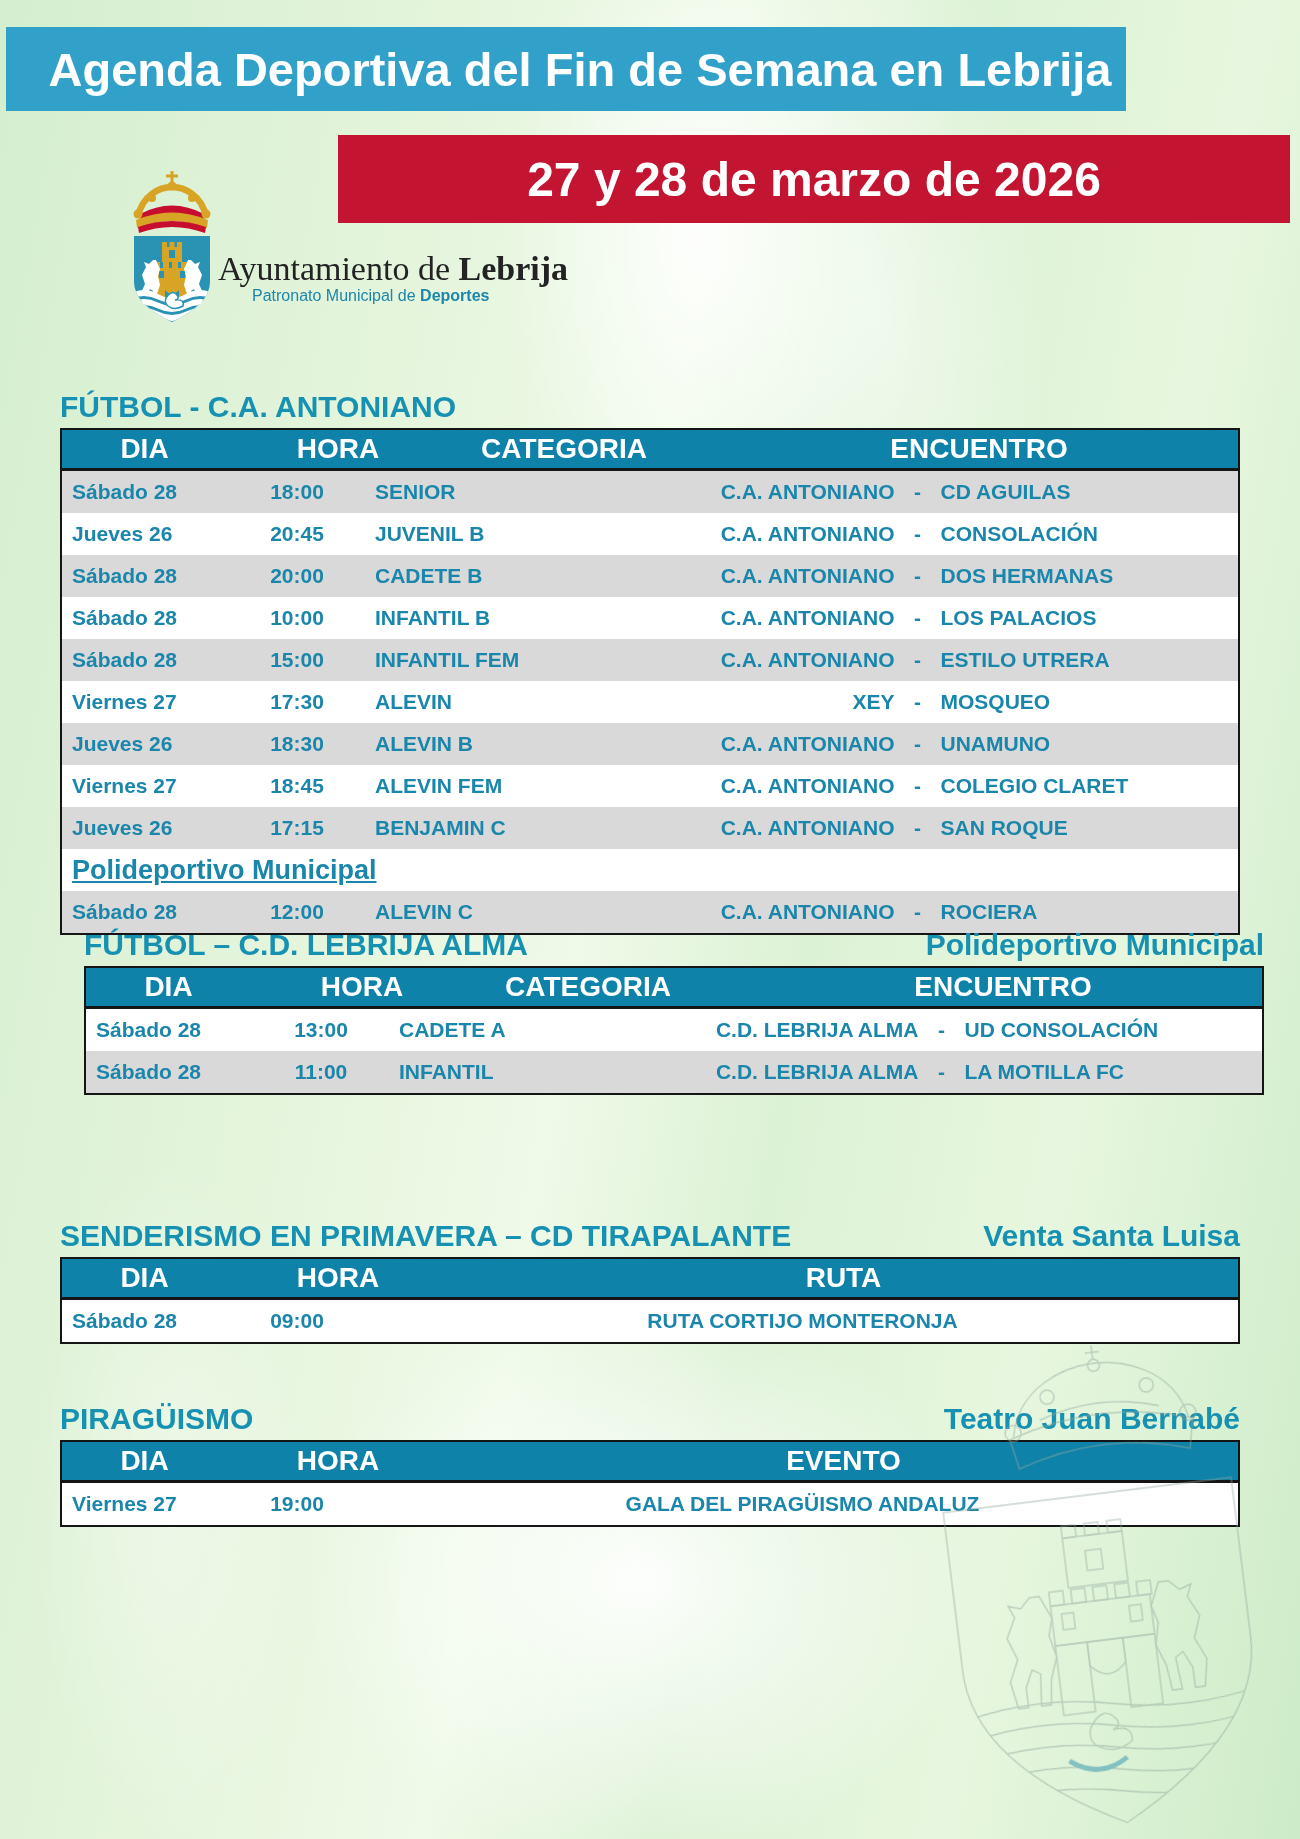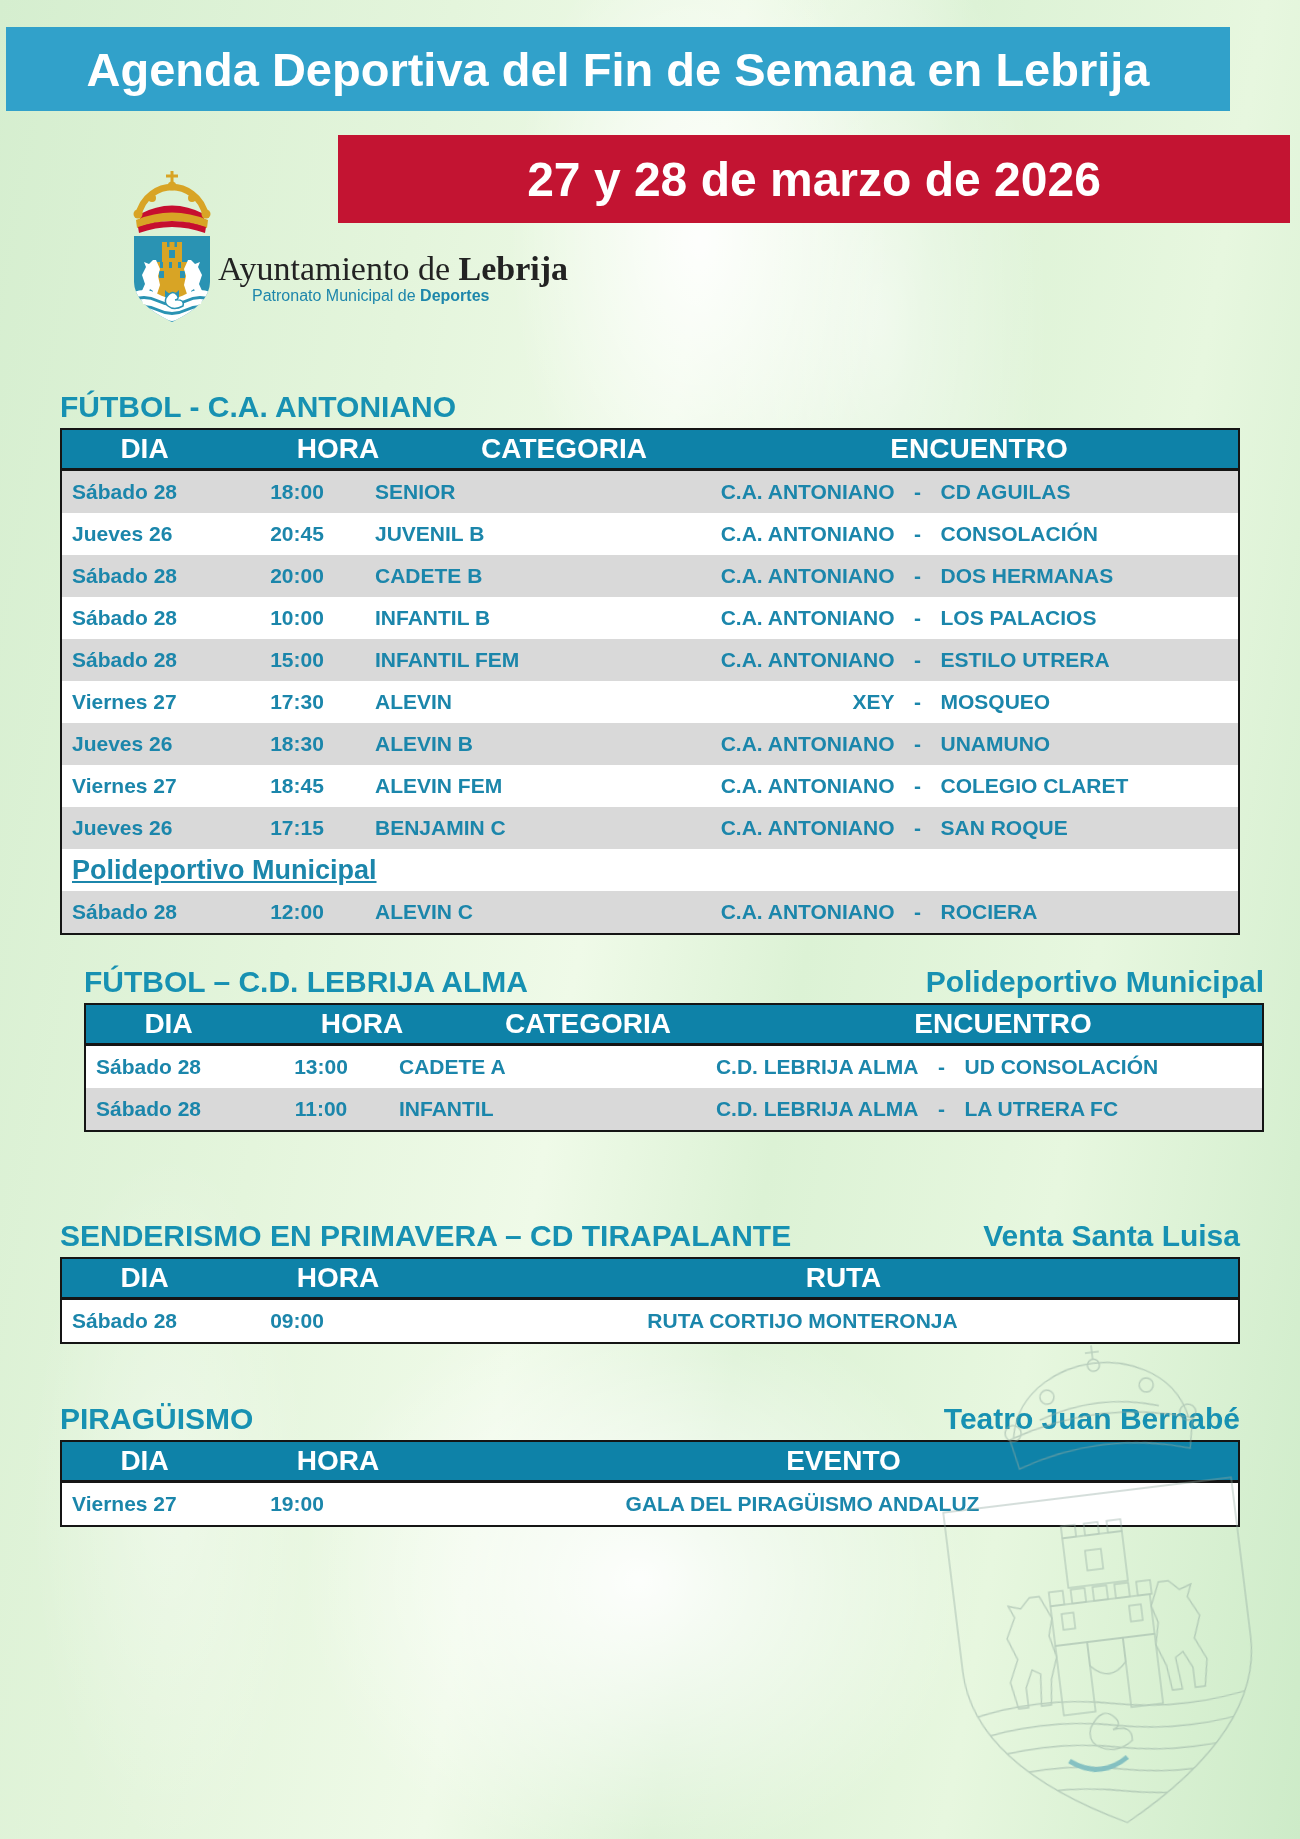--- a/index.html
+++ b/index.html
@@ -12,42 +12,42 @@
       radial-gradient(ellipse 240px 600px at 880px 320px, rgba(255,255,255,.55), rgba(255,255,255,0) 70%),
       radial-gradient(ellipse 470px 400px at 640px 1580px, rgba(255,255,255,.92), rgba(255,255,255,0) 72%),
       radial-gradient(ellipse 200px 500px at 170px 1500px, rgba(255,255,255,.35), rgba(255,255,255,0) 70%),
       linear-gradient(100deg,#d5eecf 0%,#e4f5dc 28%,#effae8 46%,#dcf2d5 60%,#e7f7df 78%,#cdebc8 100%);
   }
   :root{
     --banner-blue:#31a1ca; --banner-red:#c31432; --title-teal:#1791b2;
     --header-bg:#0e82a8; --row-text:#1b86ab; --row-gray:#d9d9d9;
   }
   .banner-blue{
-    position:absolute;left:6px;top:27px;width:1224px;height:84px;
+    position:absolute;left:6px;top:27px;width:1092px;height:84px;
     background:var(--banner-blue);color:#fff;font-size:47px;font-weight:bold;
-    display:flex;align-items:center;justify-content:center;white-space:nowrap;
+    display:flex;align-items:center;justify-content:center;white-space:nowrap;padding-left:28px;
   }
   .banner-red{
     position:absolute;left:338px;top:135px;width:952px;height:88px;
     background:var(--banner-red);color:#fff;font-size:48px;font-weight:bold;
     display:flex;align-items:center;justify-content:center;white-space:nowrap;
   }
   .logo-svg{position:absolute;left:128px;top:170px;}
   .org-line{
     position:absolute;left:218px;top:250px;width:560px;
     font-family:"Liberation Serif",serif;font-size:34px;color:#232323;white-space:nowrap;
   }
   .org-line b{font-weight:bold;}
   .dept-line{
     position:absolute;left:252px;top:287px;width:520px;
     font-size:16px;color:#1d86ab;white-space:nowrap;font-weight:normal;
   }
   .dept-line b{font-weight:bold;}
   .section{position:absolute;left:60px;width:1180px;}
-  #sec0{top:390px;} #sec1{top:965px;padding-left:24px;} #sec2{top:1219px;} #sec3{top:1402px;}
+  #sec0{top:390px;} #sec1{top:928px;padding-left:24px;} #sec2{top:1219px;} #sec3{top:1402px;}
   .sec-head{
     height:34px;margin-bottom:4px;display:flex;justify-content:space-between;align-items:flex-end;
     color:var(--title-teal);font-size:30px;font-weight:bold;white-space:nowrap;
   }
   .tbl{border:2px solid #151515;background:#fff;}
   .hrow{
     display:grid;background:var(--header-bg);color:#fff;height:38px;
     font-size:28px;font-weight:bold;align-items:center;text-align:center;
     border-bottom:3px solid #151515;
     gap:41px;
@@ -272,21 +272,21 @@
           <span class="enc-visit">UD CONSOLACIÓN</span>
         </div>
       </div>
       <div class="drow cols4 gray">
         <div class="cell-dia">Sábado 28</div>
         <div class="cell-hora">11:00</div>
         <div class="cell-cat">INFANTIL</div>
         <div class="cell-enc">
           <span class="enc-local">C.D. LEBRIJA ALMA</span>
           <span class="enc-sep">-</span>
-          <span class="enc-visit">LA UTRERA FC</span>
+          <span class="enc-visit">LA MOTILLA FC</span>
         </div>
       </div>
     </div>
   </div>
 <div class="section" id="sec2">
     <div class="sec-head">
       <span>SENDERISMO EN PRIMAVERA – CD TIRAPALANTE</span>
       <span>Venta Santa Luisa</span>
     </div>
     <div class="tbl">

